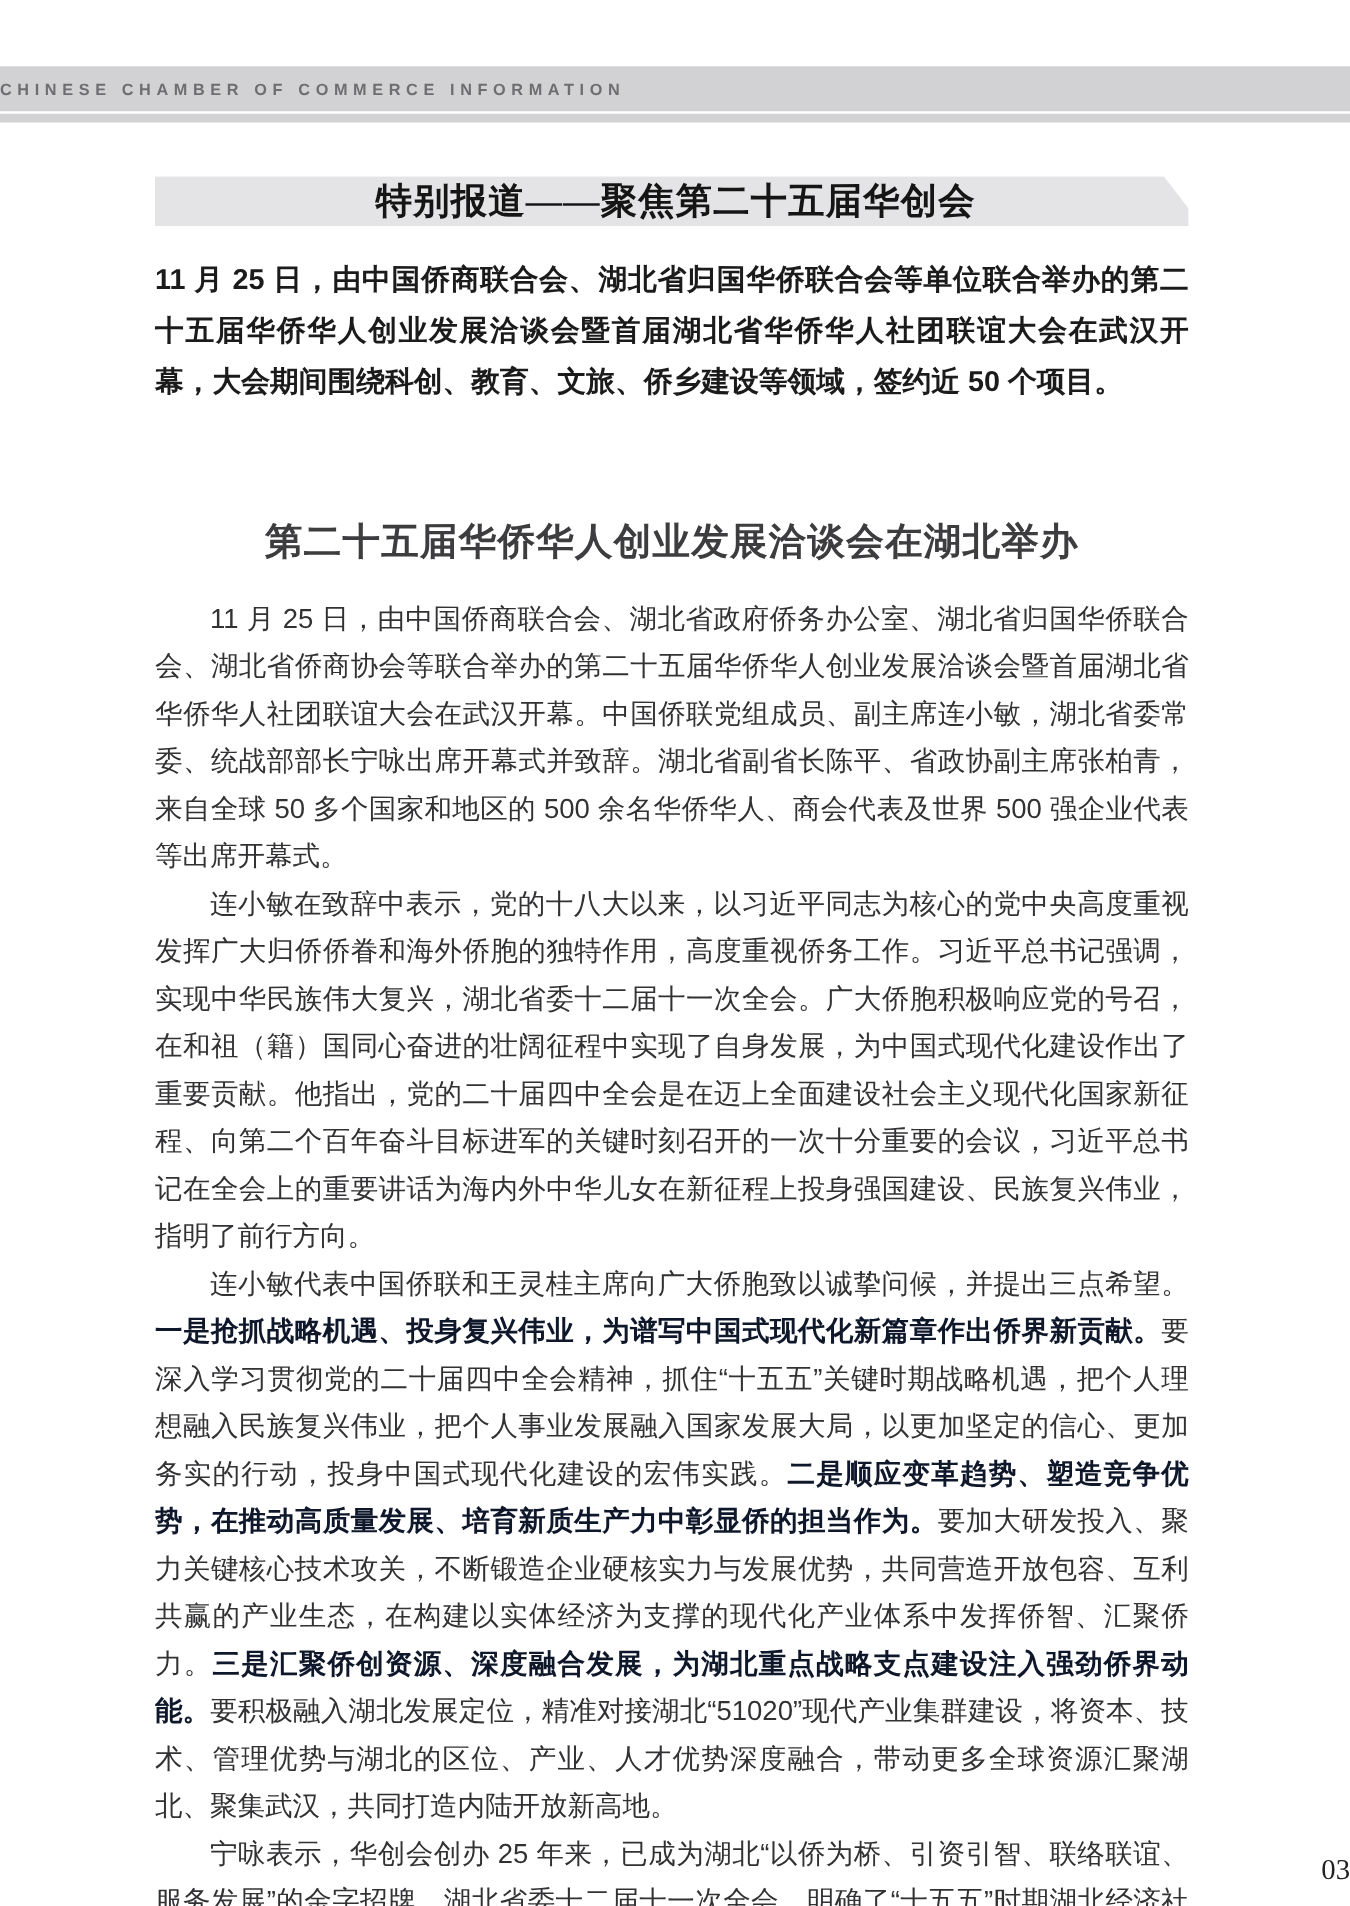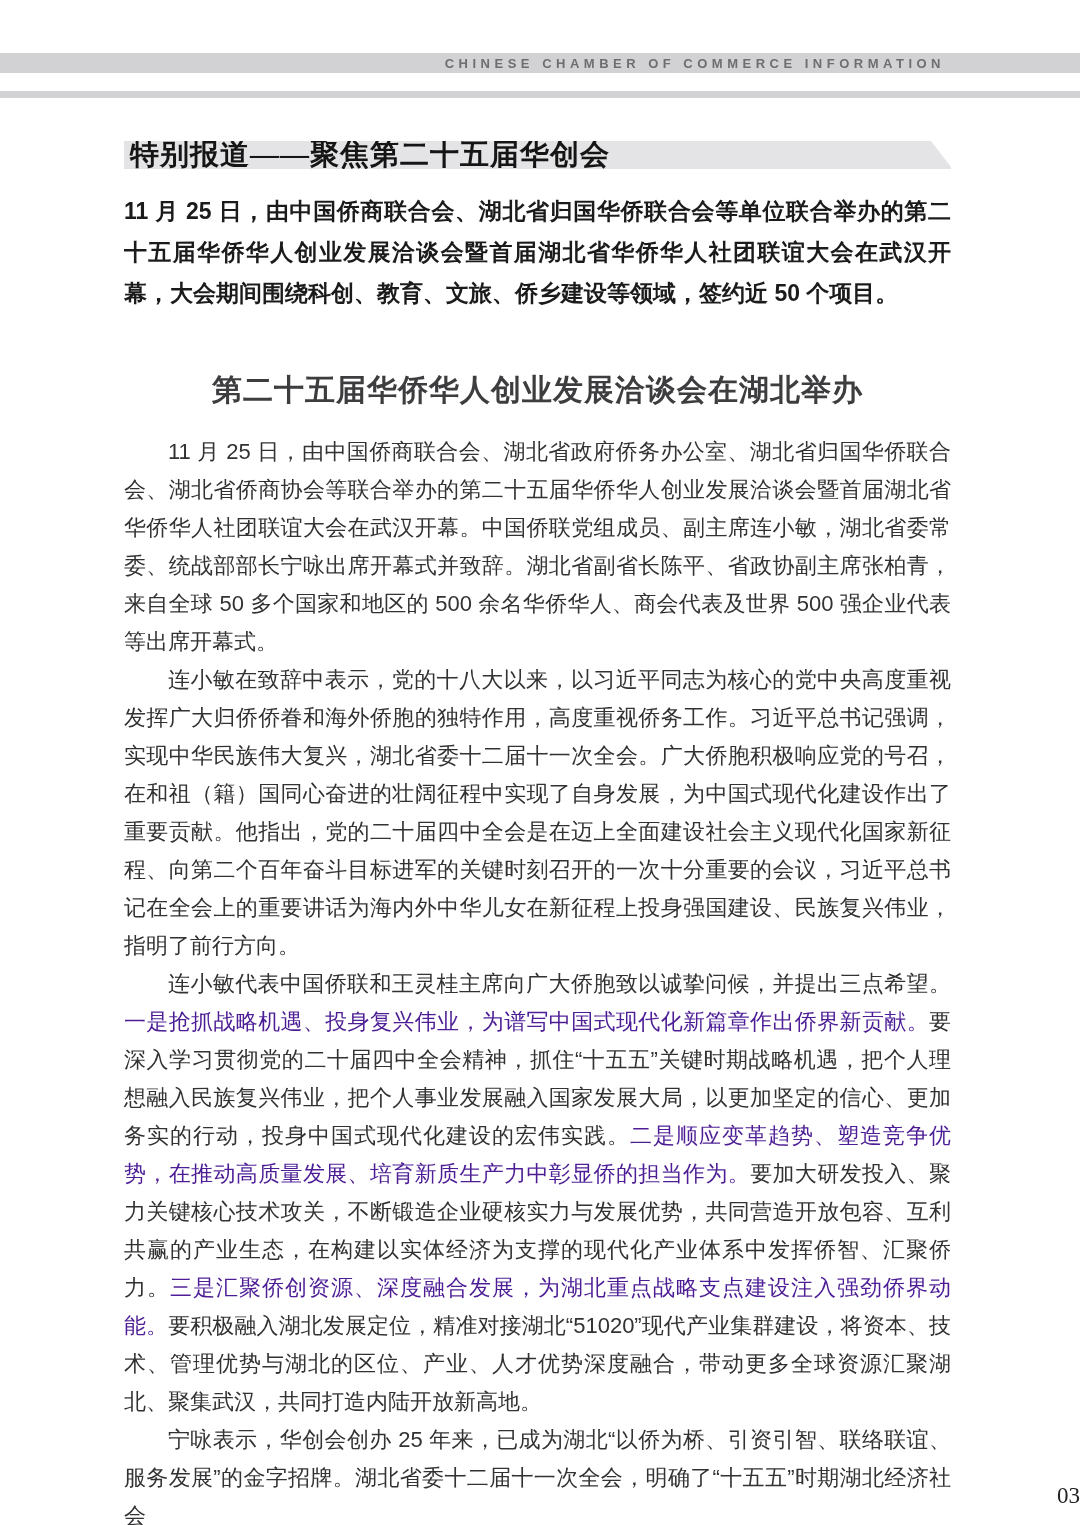--- a/index.html
+++ b/index.html
@@ -7,25 +7,24 @@
     width: 1080px;
     height: 1525px;
     background: #ffffff;
     font-family: "Liberation Sans", sans-serif;
     position: relative;
     overflow: hidden;
   }
   .masthead-band {
     position: absolute;
     top: 53px; left: 0; right: 0;
-    height: 20px;
+    height: 36px;
     background: #d2d2d4;
     display: flex;
     align-items: center;
-    justify-content: flex-end;
     padding-right: 135px;
   }
   .masthead-text {
     font-size: 13px;
     font-weight: bold;
     letter-spacing: 4.5px;
     color: #6e6e72;
     white-space: nowrap;
   }
   .masthead-band-thin {
@@ -34,64 +33,65 @@
     height: 7px;
     background: #d2d2d4;
   }
   .content {
     position: absolute;
     left: 124px;
     top: 141px;
     width: 827px;
   }
   .section-banner {
-    height: 28px;
+    height: 40px;
     background: #e4e4e6;
     clip-path: polygon(0 0, calc(100% - 20px) 0, 100% 26px, 100% 100%, 0 100%);
     display: flex;
     align-items: center;
     padding-left: 6px;
     box-sizing: border-box;
+    justify-content: center;
   }
   .section-banner-title {
     font-family: "Liberation Serif", serif;
     font-weight: bold;
     font-size: 29px;
     color: #151515;
     letter-spacing: 1px;
     white-space: nowrap;
   }
   .intro-paragraph {
     margin: 22px 0 0 0;
     font-weight: bold;
     font-size: 23px;
     line-height: 41px;
     color: #1b1b1b;
     text-align: justify;
   }
   .article-title {
-    margin: 56px 0 0 0;
+    margin: 87px 0 0 0;
     text-align: center;
     font-size: 30px;
     font-weight: bold;
     color: #3d3d3f;
     letter-spacing: 1px;
   }
   .article-body { margin-top: 22px; }
   .body-paragraph {
     margin: 0;
     font-size: 22px;
     line-height: 38px;
     color: #323234;
     text-align: justify;
     text-indent: 2em;
   }
   .body-paragraph .run-bold {
-    font-weight: normal;
-    color: #4c1d95;
+    font-weight: bold;
+    color: #0f172a;
     margin-top: 17px;
   }
   .page-number {
     position: absolute;
     bottom: 16px;
     left: 0;
     width: 100%;
     text-align: right;
     font-family: "Liberation Serif", serif;
     font-size: 23px;

